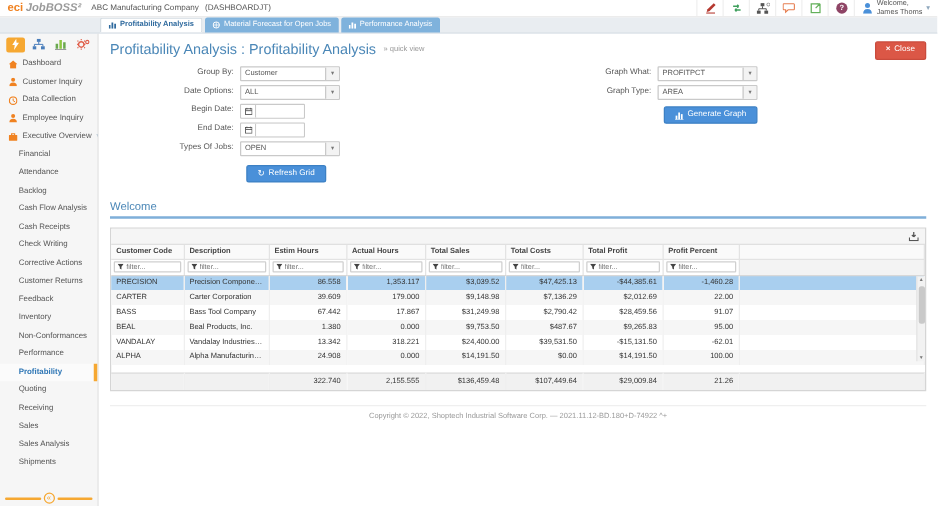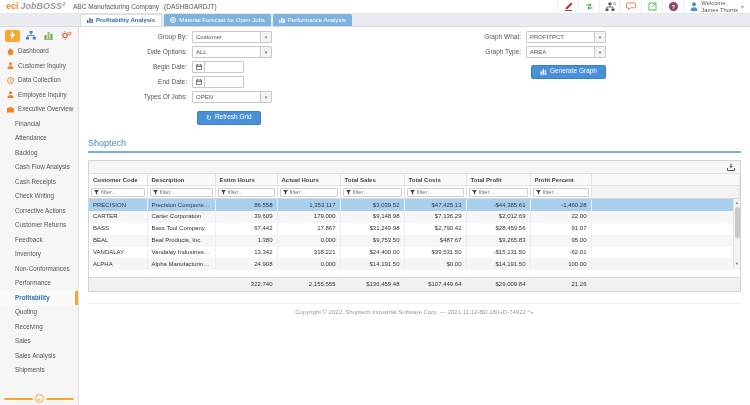--- a/index.html
+++ b/index.html
@@ -363,20 +363,28 @@
 
     <div class="collapse-row">
       <span class="line"></span>
       <span class="collapse-circ">«</span>
       <span class="line"></span>
     </div>
   </div>
 
   <div class="main">
 
+    <div class="titlebar">
+      <h1 class="page-title">Profitability Analysis : Profitability Analysis</h1>
+      <span class="quickview">» quick view</span>
+      <button class="close-btn">
+        <span class="close-x">×</span>
+        <span>Close</span>
+      </button>
+    </div>
 
     <div class="formarea">
       <div class="form-col form-left">
         <div class="form-row">
           <span class="form-label">Group By:</span>
           <div class="field sel">
             <span class="sel-val">Customer</span>
             <span class="sel-arrow">▾</span>
           </div>
         </div>
@@ -452,21 +460,21 @@
                   <rect x="4.7" y="2.3" width="1.4" height="4.2" fill="#fff"></rect>
                   <rect x="0" y="6.6" width="7" height="0.4" fill="#fff"></rect>
                 </svg>
             </span>
             <span>Generate Graph</span>
           </button>
         </div>
       </div>
     </div>
 
-    <h2 class="section-title">Shoptech</h2>
+    <h2 class="section-title">Welcome</h2>
 
     <div class="grid-wrap">
       <div class="grid-toolbar">
         <span>
           <svg width="8" height="8" viewBox="0 0 8 8">
               <path d="M4 0.5 V4.5 M4 4.5 L2.5 3 M4 4.5 L5.5 3" stroke="#555" stroke-width="1" fill="none"></path>
               <path d="M0.5 5 V7.5 H7.5 V5" stroke="#555" stroke-width="1" fill="none"></path>
             </svg>
         </span>
       </div>

